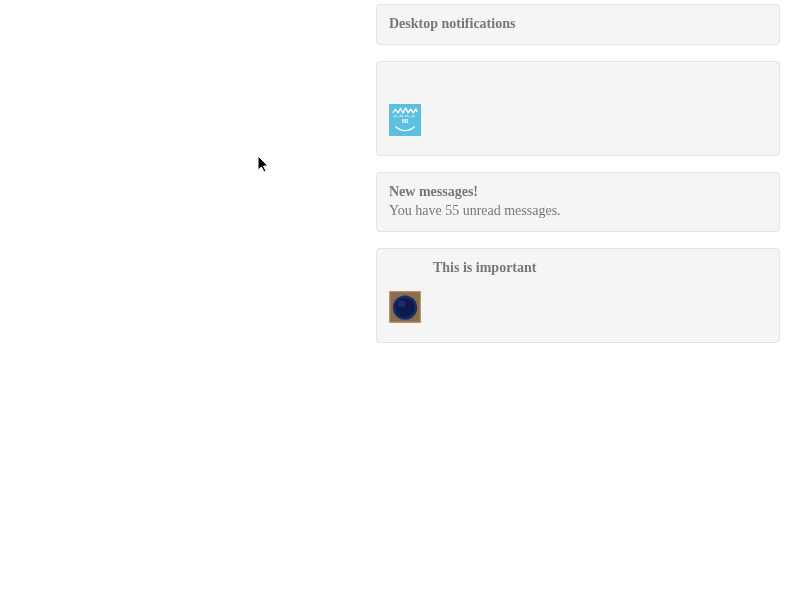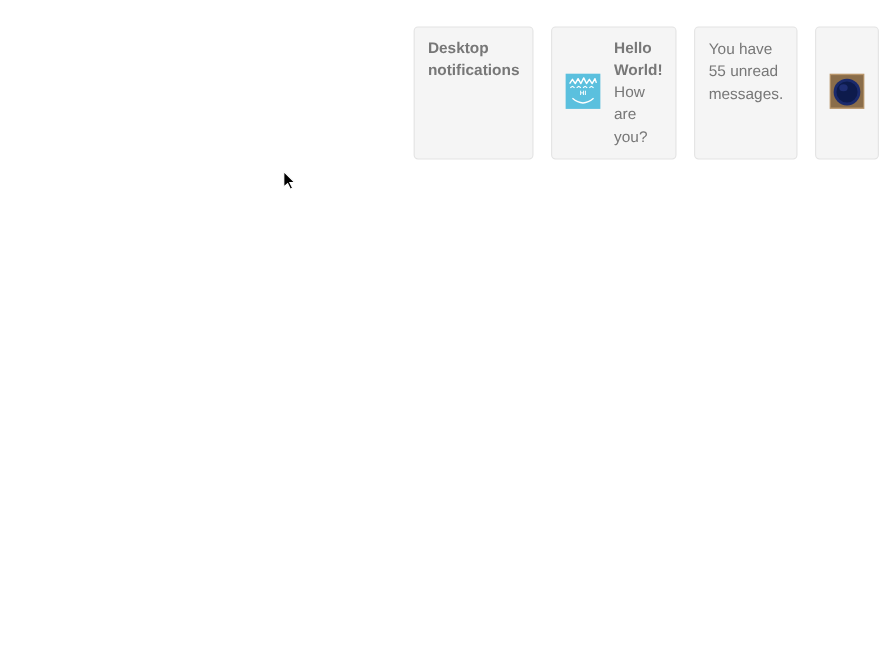--- a/index.html
+++ b/index.html
@@ -7,25 +7,26 @@
       width: 800px;
       height: 600px;
       font-family: "Helvetica Neue", Helvetica, Arial, sans-serif;
       background: #fff;
       position: relative;
       overflow: hidden;
     }
     .notifications {
       position: absolute;
       right: 20px;
-      top: 24px;
+      top: 4px;
       width: 404px;
       display: flex;
-      flex-direction: row;
+      flex-direction: column;
       gap: 16px;
+      font-family: Liberation Serif, serif;
     }
     .notification {
       background: #f5f5f5;
       border: 1px solid #e3e3e3;
       border-radius: 4px;
       padding: 9px 12px 10px 12px;
       display: flex;
       align-items: flex-start;
       gap: 12px;
       cursor: pointer;
@@ -75,42 +76,43 @@
   <div class="notification">
     <div class="icon">
       <svg width="50" height="50" viewBox="0 0 50 50">
         <rect width="50" height="50" fill="#5bc0de"></rect>
         <path d="M6 14 L10 8 L14 14 L18 7 L22 14 L26 6 L30 14 L34 8 L38 14 L42 7 L44 13" stroke="#fff" stroke-width="2" fill="none" stroke-linejoin="round"></path>
         <path d="M7 20 L10 18 L13 20 M16 20 L19 18 L22 20 M25 20 L28 18 L31 20 M34 20 L37 18 L40 20" stroke="#fff" stroke-width="1.5" fill="none"></path>
         <text x="25" y="30" font-size="9" fill="#fff" text-anchor="middle" font-weight="bold">HI</text>
         <path d="M10 35 Q25 48 40 35" stroke="#fff" stroke-width="2" fill="none"></path>
       </svg>
     </div>
-    <div class="content">
-      <div class="title">Hello World!</div>
-      <div class="body">How are you?</div>
-    </div>
   </div>
 
   <div class="notification">
     <div class="content">
+      <div class="title">New messages!</div>
       <div class="body">You have 55 unread messages.</div>
     </div>
   </div>
 
   <div class="notification">
     <div class="icon">
       <svg width="50" height="50" viewBox="0 0 50 50">
         <rect width="50" height="50" fill="#b8956a"></rect>
         <rect x="2" y="2" width="46" height="46" fill="#8a6d4a"></rect>
         <circle cx="25" cy="26" r="19" fill="#1a2a6c"></circle>
         <ellipse cx="25" cy="26" rx="15" ry="15" fill="#0d1b4c"></ellipse>
         <ellipse cx="20" cy="20" rx="6" ry="5" fill="#2a3a8c" opacity="0.6"></ellipse>
       </svg>
     </div>
+    <div class="content">
+      <div class="title">This is important</div>
+      <div class="body"></div>
+    </div>
   </div>
 
 </div>
 
 <div class="cursor">
   <svg width="14" height="18" viewBox="0 0 14 18">
     <path d="M0 0 L0 14 L3.5 11 L6 16 L8 15 L5.5 10 L10 10 Z" fill="#000" stroke="#fff" stroke-width="1"></path>
   </svg>
 </div>
 

